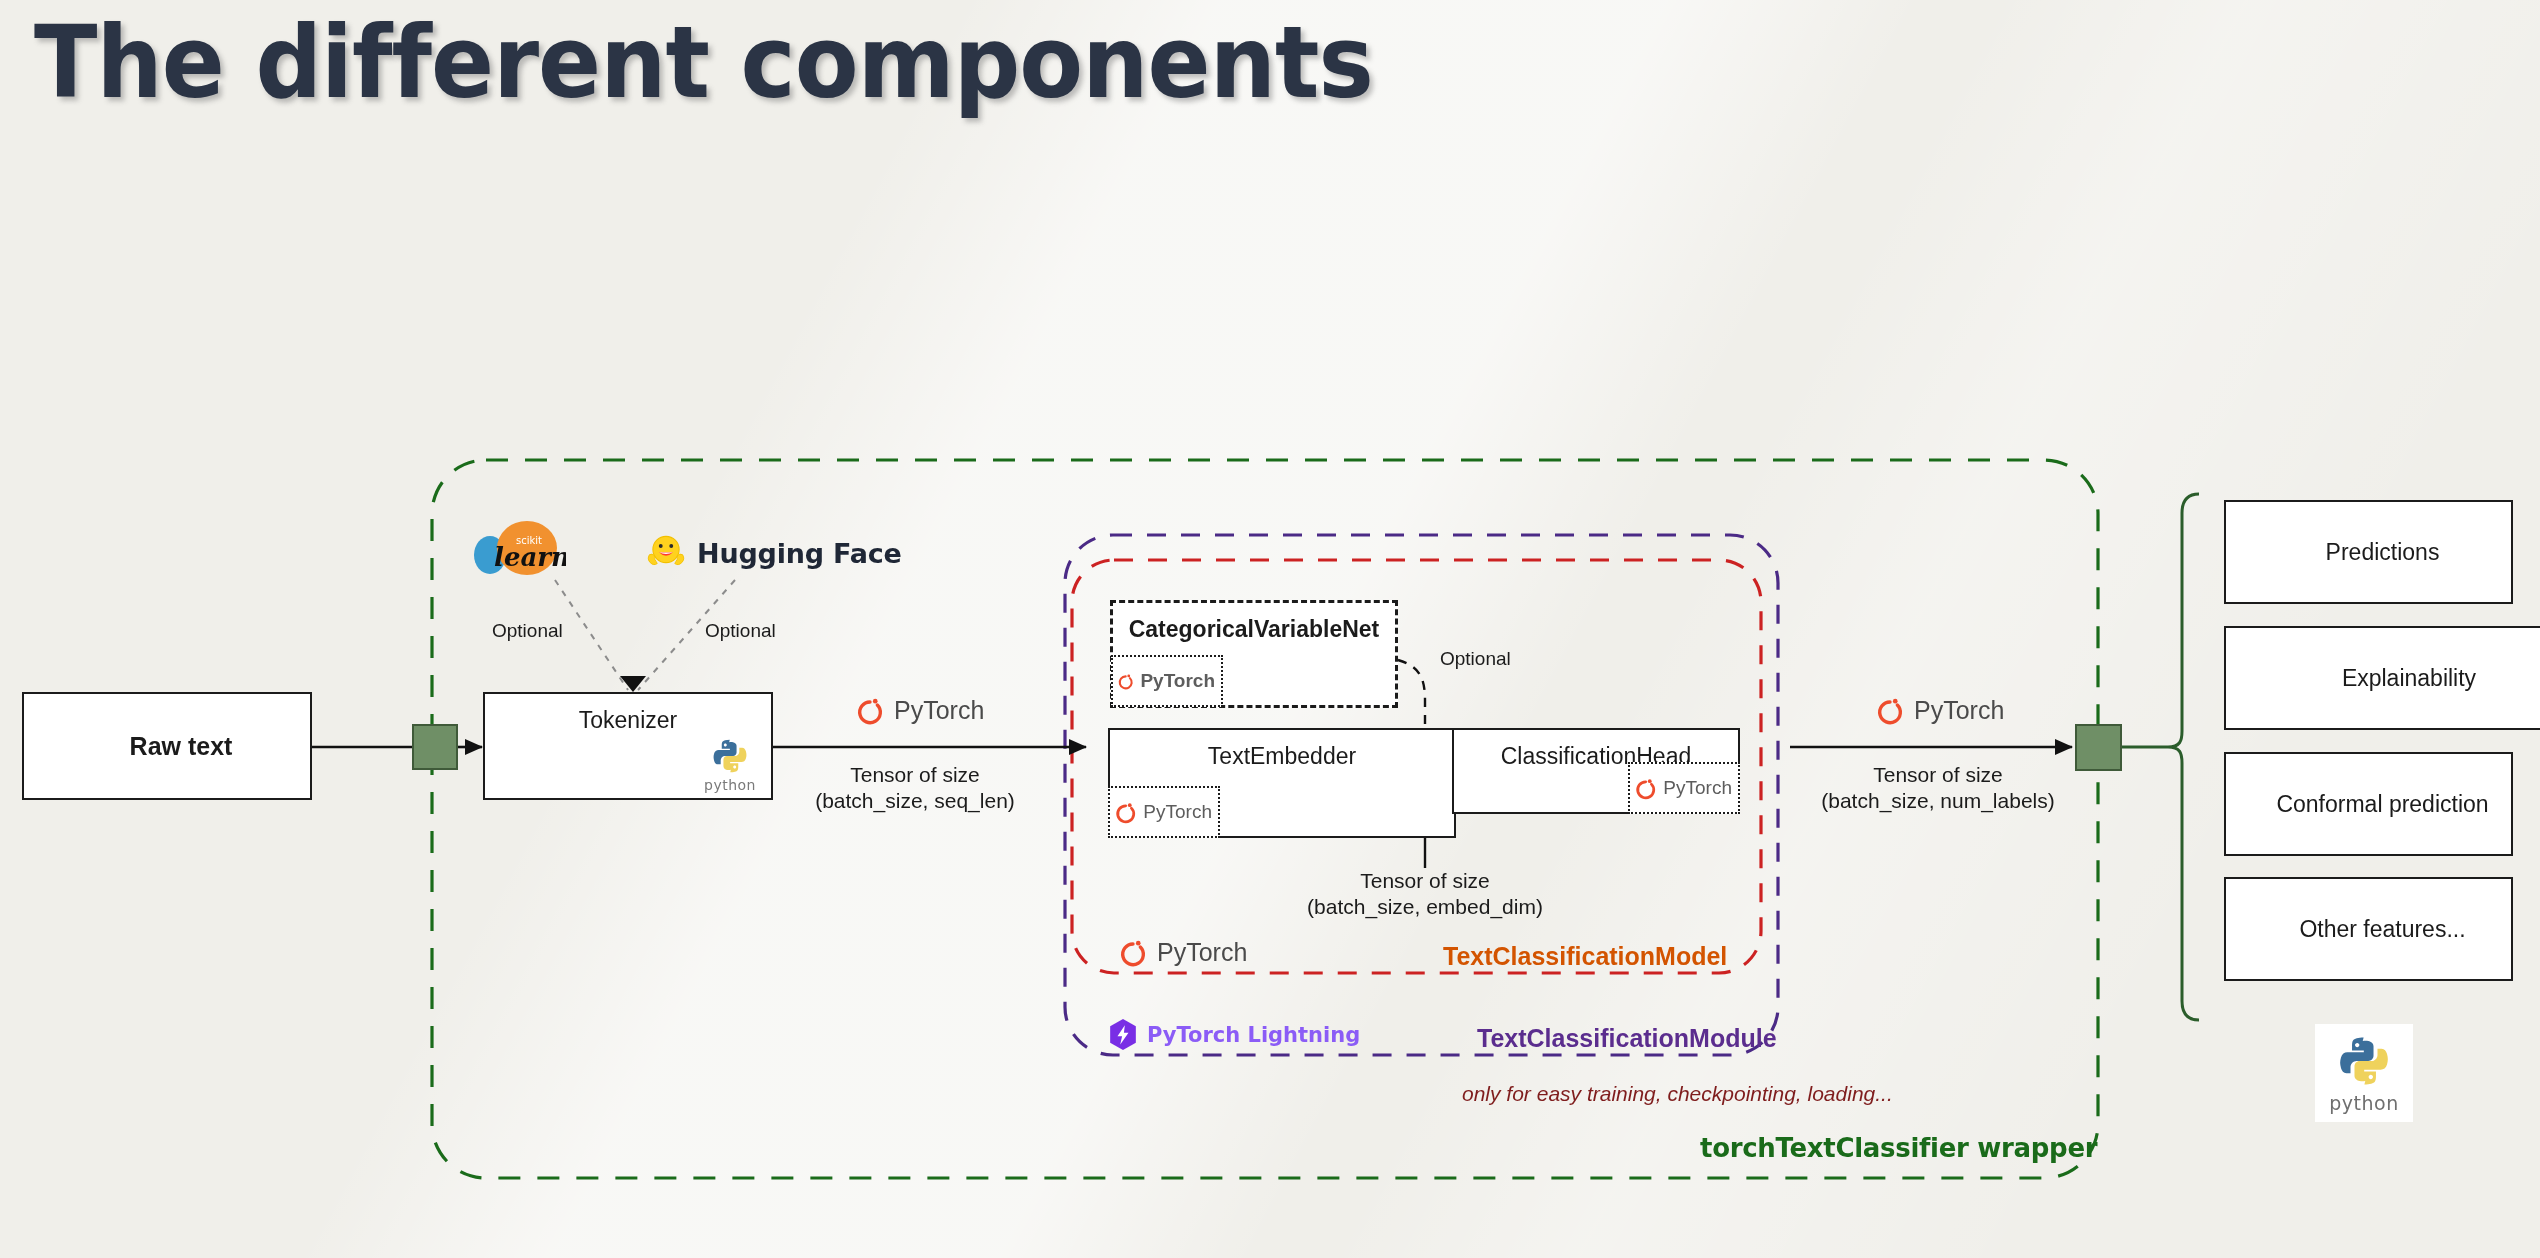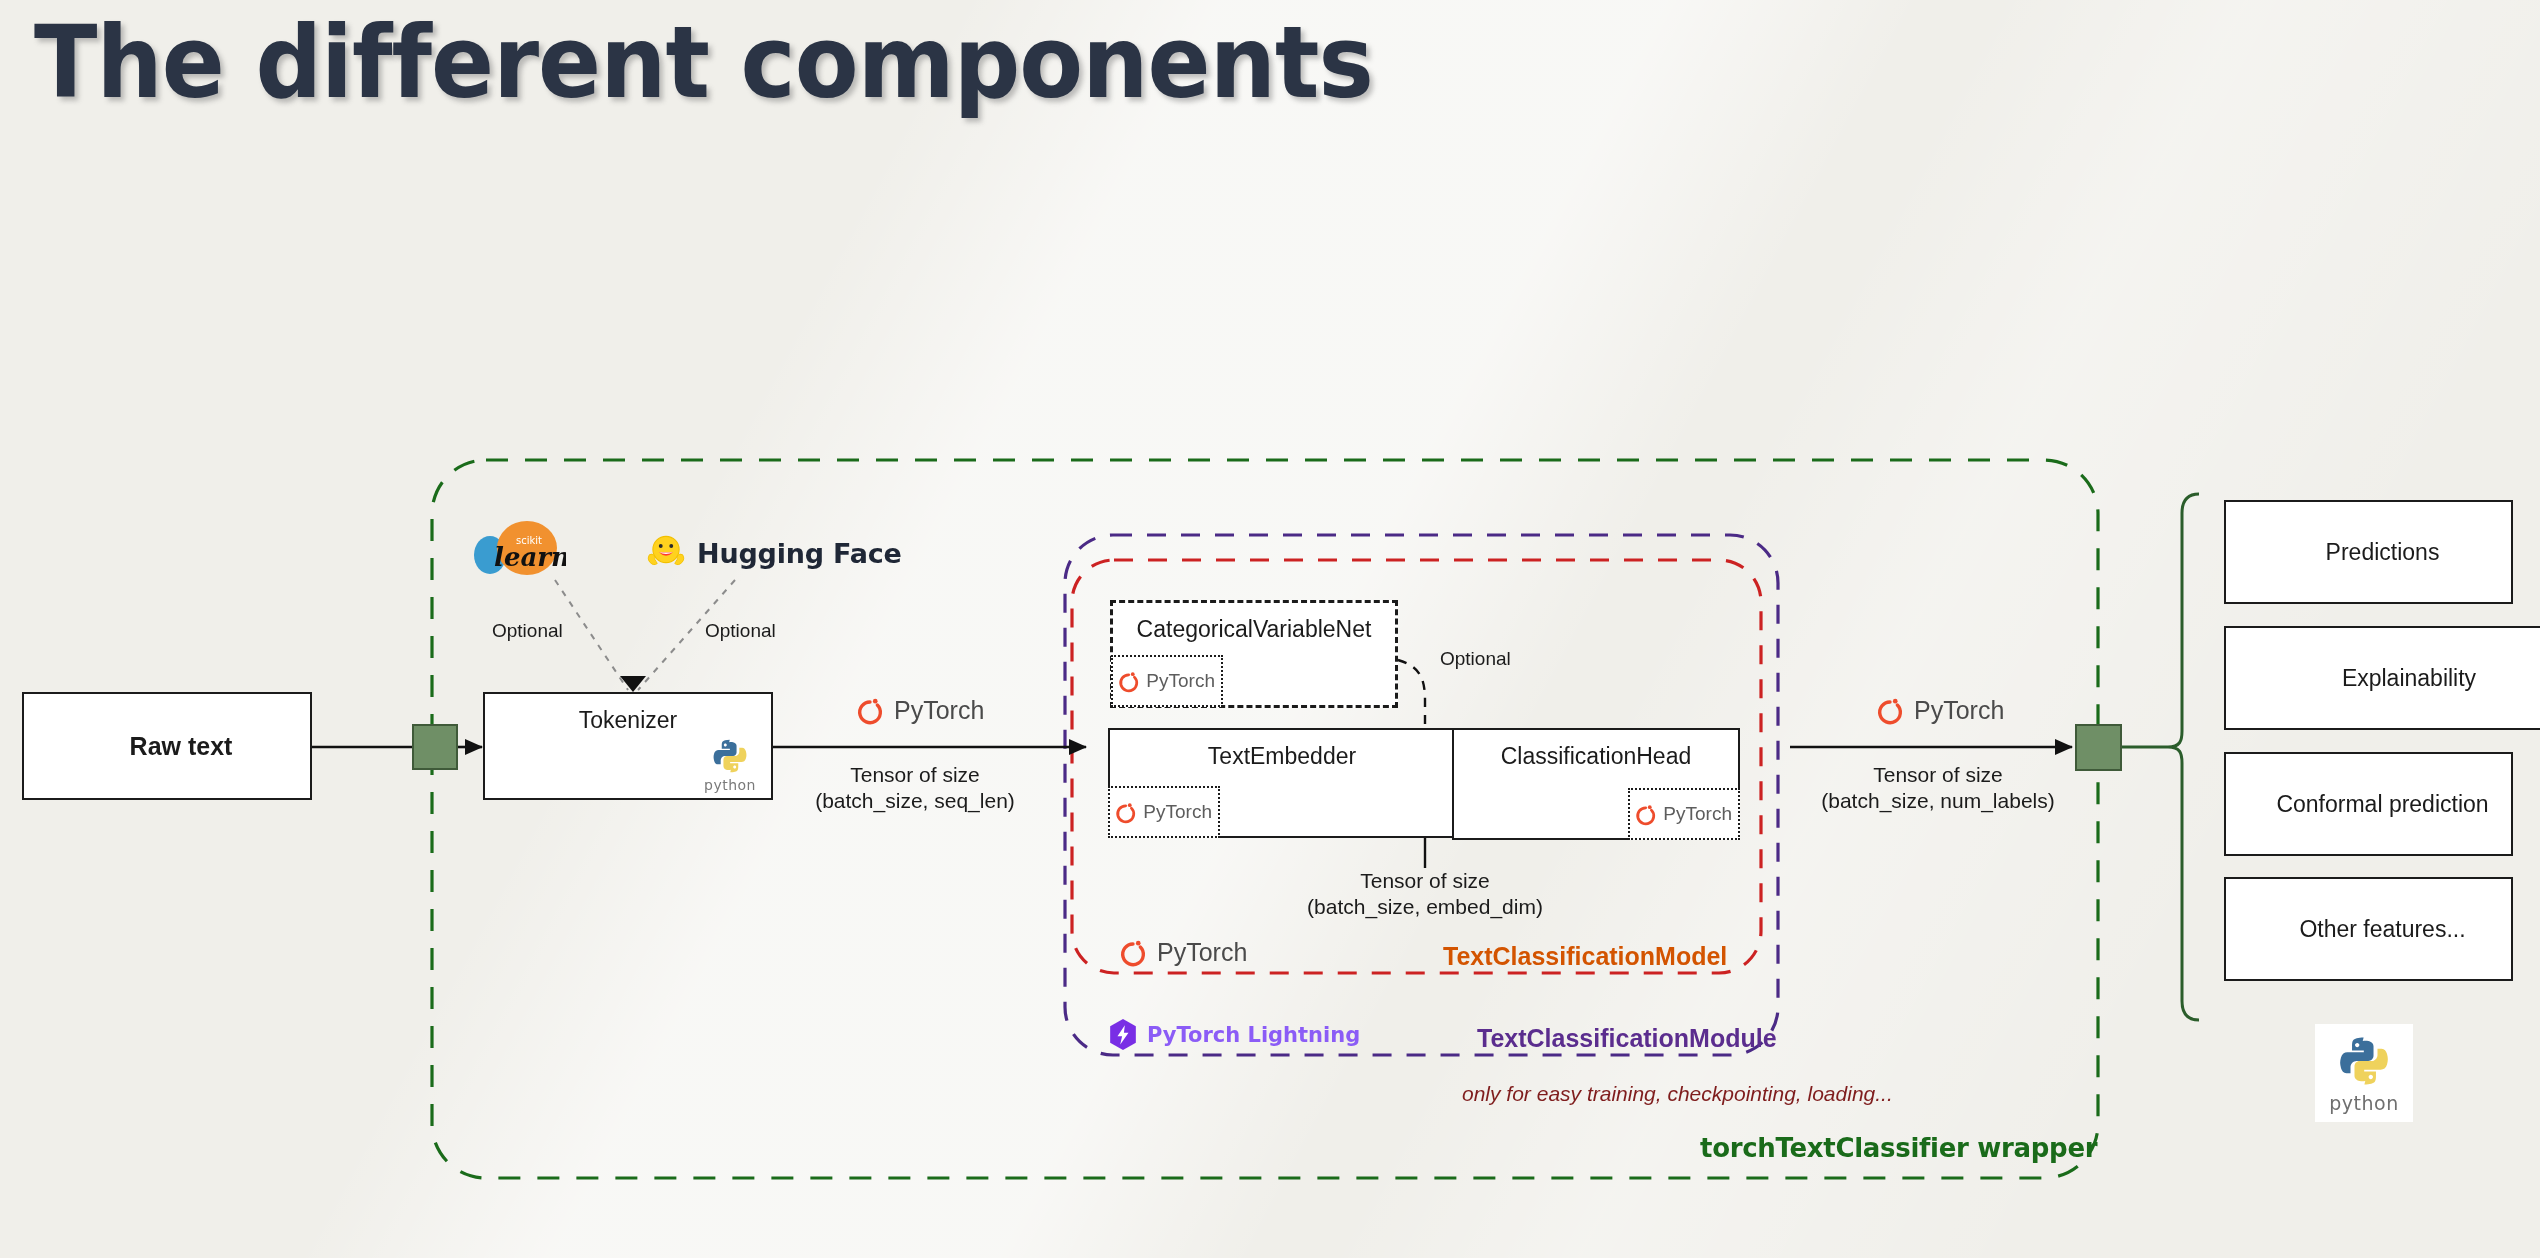--- a/index.html
+++ b/index.html
@@ -38,21 +38,21 @@
     background: #ffffff;
     border: 2.5px solid #1b1b1b;
     display: flex; align-items: flex-start; justify-content: center;
   }
   .box > .box-label {
     margin-top: 13px;
     font-size: 23px; color: #1b1b1b; white-space: nowrap;
   }
   .box.centered { align-items: center; padding-left: 28px; }
   .box.centered > .box-label { margin-top: 0; }
-  .box.dashed { border-style: dashed; border-width: 3px; }
+  .box.dashed { border-style: dashed; border-width: 3px; font-weight: bold; }
   .box-label.bold { font-weight: 700; font-size: 25px; }
 
   
   .pt-badge {
     position: absolute;
     border: 2.5px dotted #1b1b1b;
     display: flex; align-items: center; gap: 6px;
     padding: 2px 6px 2px 4px;
     background: #fff;
   }
@@ -216,21 +216,21 @@
   <span class="box-label">TextEmbedder</span>
   <div class="pt-badge" style="left:-2px; bottom:-2px; width:112px; height:52px;">
     <svg class="torch-mark" width="25" height="28" viewBox="0 0 32 36">
       <path d="M16 9.5 a11 11 0 1 0 7.8 3.2" fill="none" stroke="#ee4c2c" stroke-width="3.8" stroke-linecap="round"></path>
       <circle cx="21.6" cy="8.6" r="2.6" fill="#ee4c2c"></circle>
     </svg>
     <span class="pt-txt">PyTorch</span>
   </div>
 </div>
 
-<div class="box" style="left:1452px; top:728px; width:288px; height:112px;">
+<div class="box" style="left:1452px; top:728px; width:288px; height:86px;">
   <span class="box-label">ClassificationHead</span>
   <div class="pt-badge" style="right:-2px; bottom:-2px; width:112px; height:52px;">
     <svg class="torch-mark" width="25" height="28" viewBox="0 0 32 36">
       <path d="M16 9.5 a11 11 0 1 0 7.8 3.2" fill="none" stroke="#ee4c2c" stroke-width="3.8" stroke-linecap="round"></path>
       <circle cx="21.6" cy="8.6" r="2.6" fill="#ee4c2c"></circle>
     </svg>
     <span class="pt-txt">PyTorch</span>
   </div>
 </div>
 

